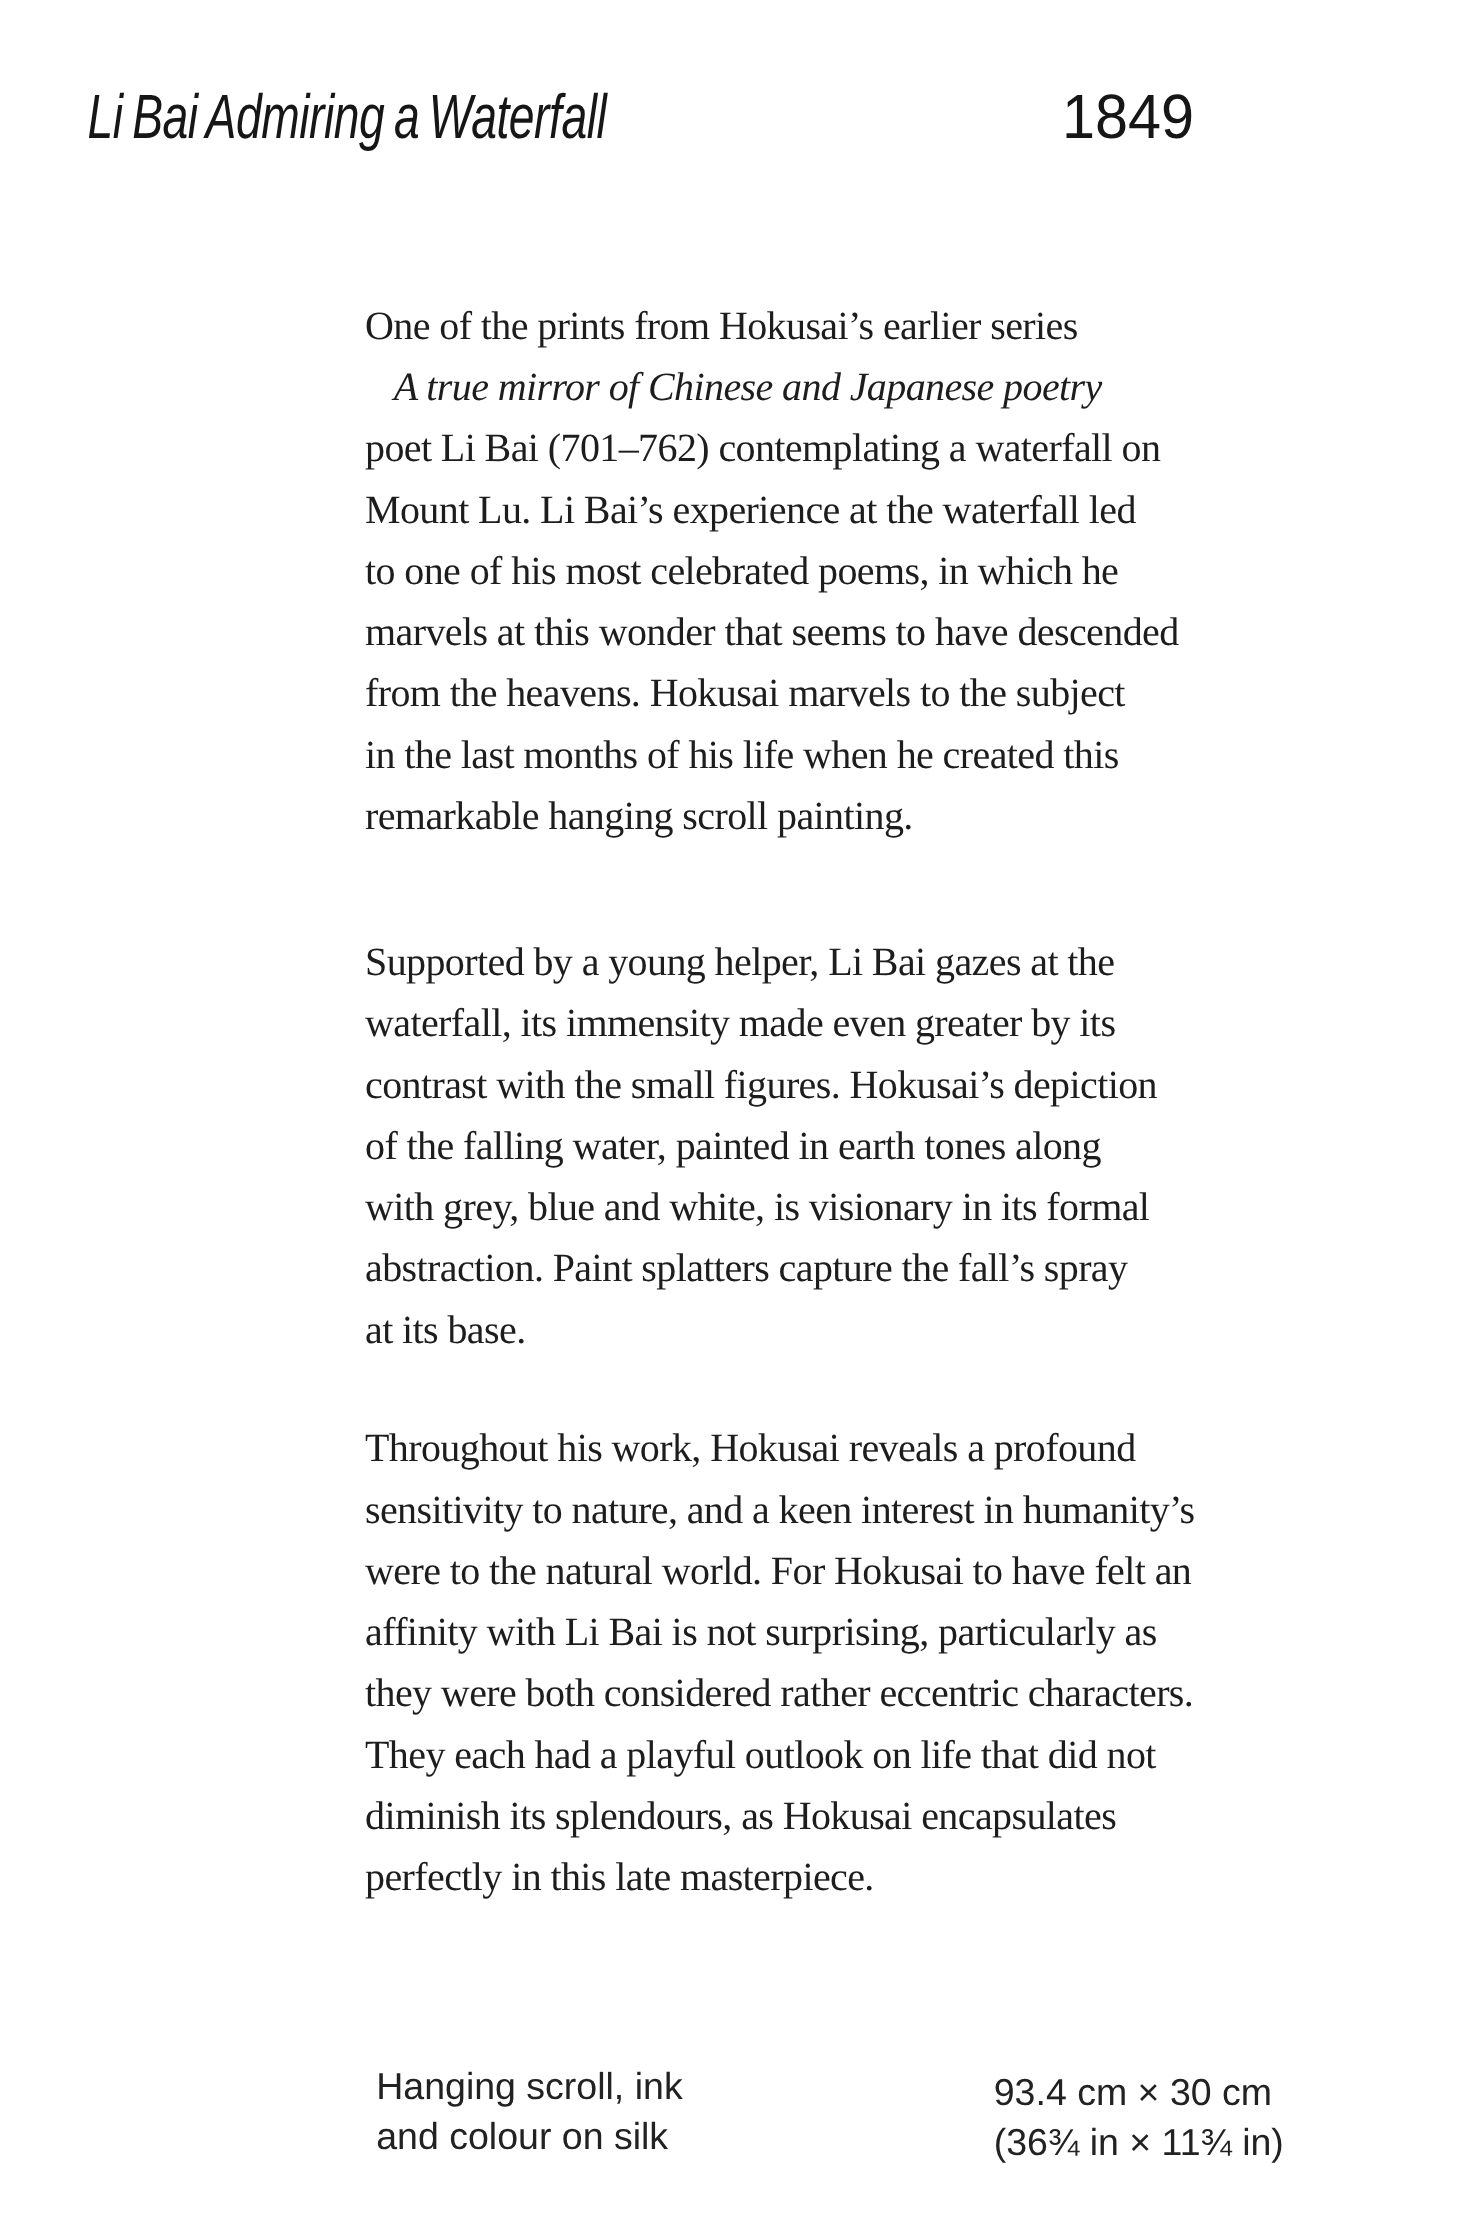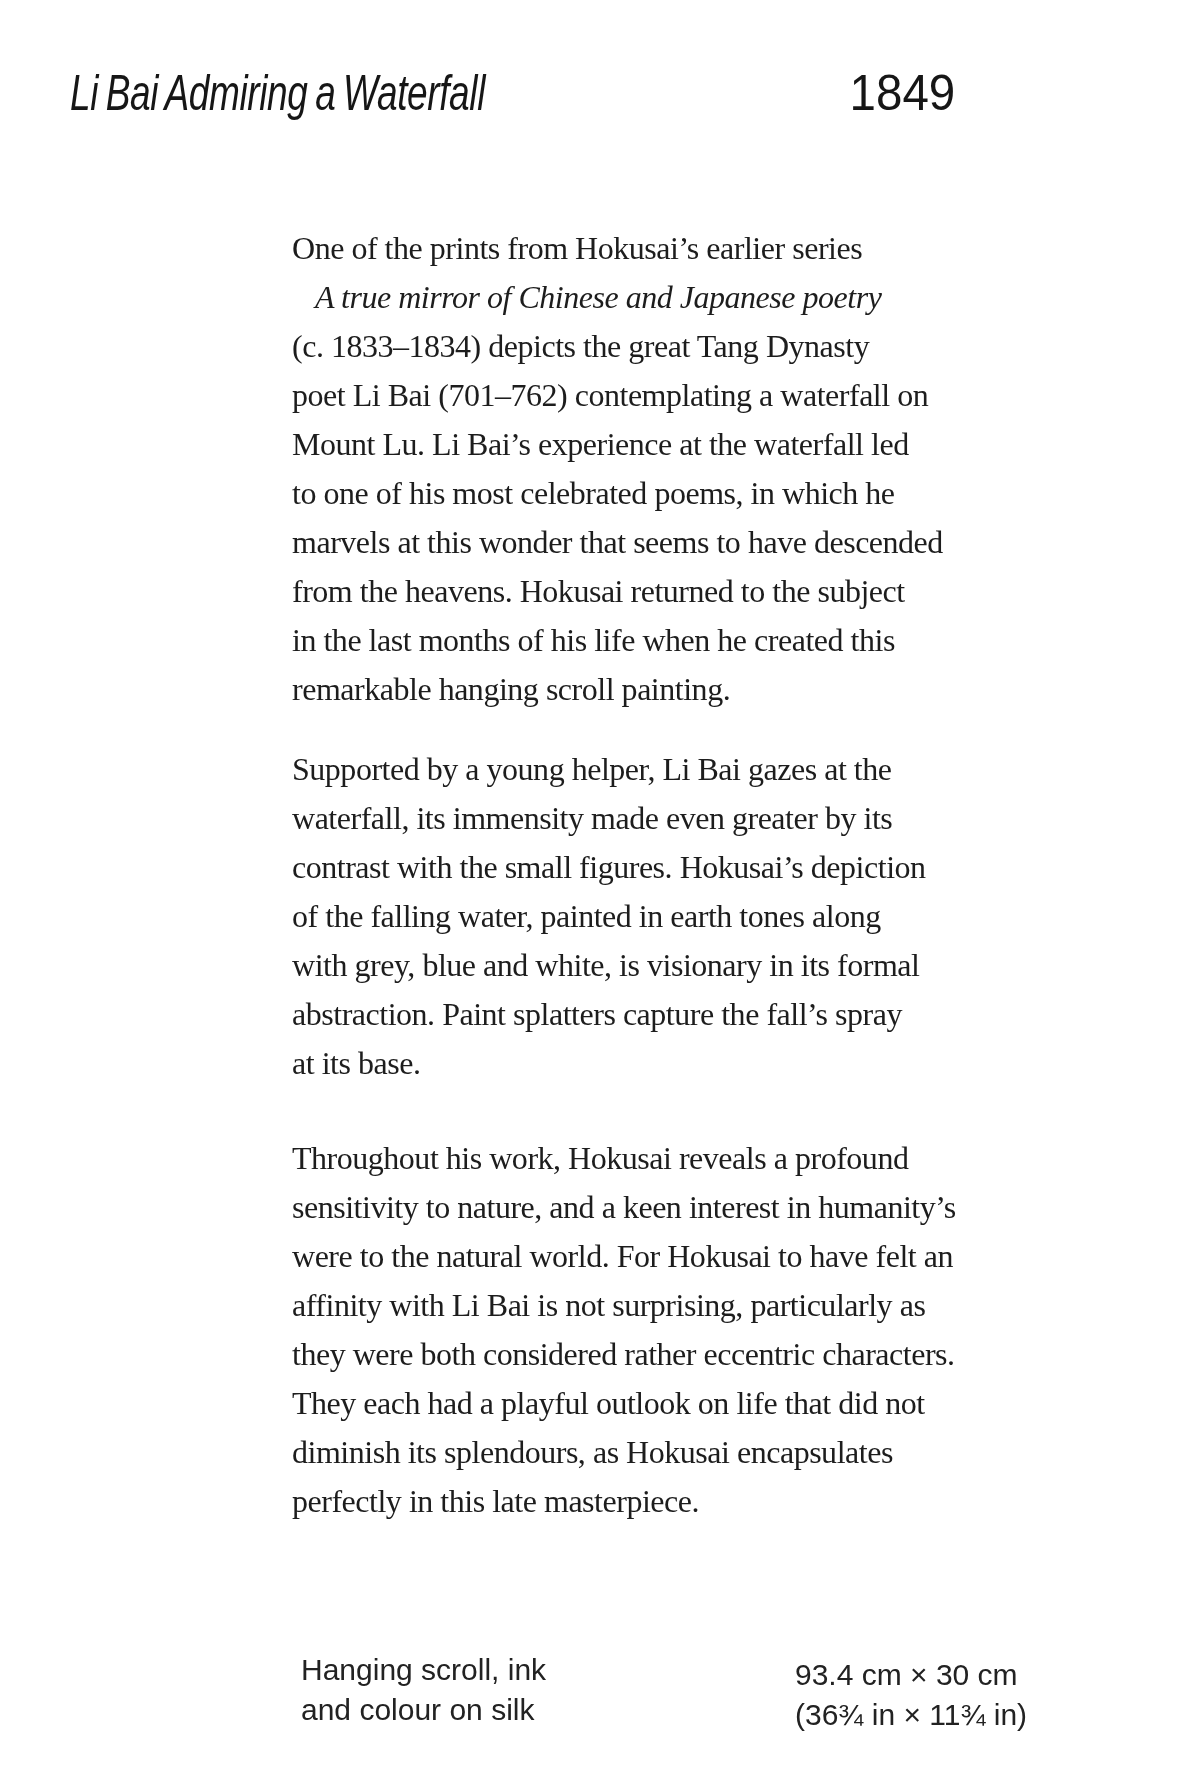--- a/index.html
+++ b/index.html
@@ -55,21 +55,21 @@
     width: 760px;
   }
   .para {
     position: absolute;
     left: 0;
     font-family: "Liberation Serif", serif;
     font-size: 32px;
     color: #1d1d1d;
     letter-spacing: -0.015em;
   }
-  .para:nth-of-type(1) { top: 224px; }
+  .para:nth-of-type(1) { top: 236px; }
   .para:nth-of-type(2) { top: 745px; }
   .para:nth-of-type(3) { top: 1134px; }
   .line {
     height: 49px;
     line-height: 49px;
     white-space: nowrap;
   }
   .line.italic { font-style: italic; margin-left: 23px; }
 
   
@@ -93,26 +93,25 @@
 
   <div id="title">Li Bai Admiring a Waterfall</div>
 
   <div id="year">1849</div>
 
   <div id="article">
 
   <div class="para">
         <div class="line">One of the prints from Hokusai’s earlier series</div>
         <div class="line italic">A true mirror of Chinese and Japanese poetry</div>
-        <div class="line">(c. 1833–1834) depicts the great Tang Dynasty</div>
         <div class="line">poet Li Bai (701–762) contemplating a waterfall on</div>
         <div class="line">Mount Lu. Li Bai’s experience at the waterfall led</div>
         <div class="line">to one of his most celebrated poems, in which he</div>
         <div class="line">marvels at this wonder that seems to have descended</div>
-        <div class="line">from the heavens. Hokusai returned to the subject</div>
+        <div class="line">from the heavens. Hokusai marvels to the subject</div>
         <div class="line">in the last months of his life when he created this</div>
         <div class="line">remarkable hanging scroll painting.</div>
       </div>
       <div class="para">
         <div class="line">Supported by a young helper, Li Bai gazes at the</div>
         <div class="line">waterfall, its immensity made even greater by its</div>
         <div class="line">contrast with the small figures. Hokusai’s depiction</div>
         <div class="line">of the falling water, painted in earth tones along</div>
         <div class="line">with grey, blue and white, is visionary in its formal</div>
         <div class="line">abstraction. Paint splatters capture the fall’s spray</div>

